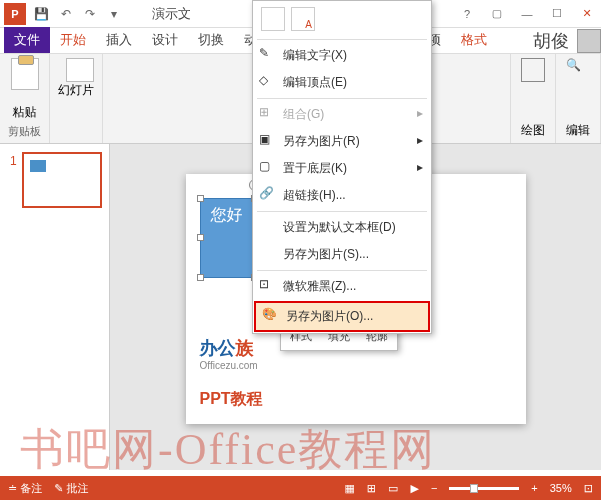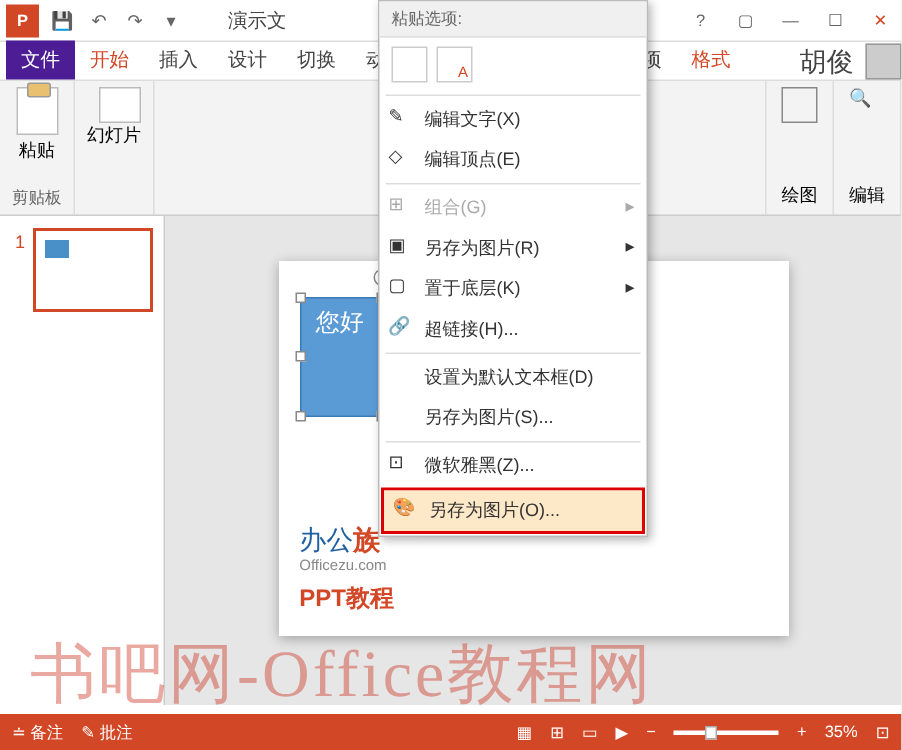--- a/index.html
+++ b/index.html
@@ -15,21 +15,21 @@
 .tabs{height:26px;background:#fff;display:flex;align-items:flex-end;padding-left:4px;border-bottom:1px solid #ddd}
 .tab{padding:4px 10px;font-size:13px;color:#444;cursor:pointer}
 .tab.file{background:#4c1d95;color:#fff}
 .tab.active{color:#d24726}
 .tab.format{color:#d24726}
 .avatar{width:24px;height:24px;background:#ccc;margin-left:4px;border:1px solid #999}
 .username{margin-left:auto;font-size:18px;color:#444;padding-right:4px}
 .ribbon{height:90px;background:#f3f3f3;border-bottom:1px solid #ccc;display:flex}
 .rgroup{border-right:1px solid #ddd;padding:4px 8px;display:flex;flex-direction:column;align-items:center;justify-content:space-between}
 .rgroup-label{font-size:11px;color:#666;margin-top:auto}
-.paste-btn{display:flex;flex-direction:column;align-items:center;gap:2px}
+.paste-btn{display:flex;flex-direction:column;align-items:center;gap:14px}
 .paste-icon{width:28px;height:32px;background:#fff;border:1px solid #bbb;position:relative}
 .paste-icon::before{content:"";position:absolute;top:-4px;left:6px;width:14px;height:8px;background:#e8c070;border:1px solid #999;border-radius:2px}
 .slide-btn{display:flex;flex-direction:column;align-items:flex-end}
 .slide-icon{width:28px;height:24px;background:#fff;border:1px solid #bbb}
 .font-group{flex:1;padding:4px}
 .font-row{display:flex;gap:2px;align-items:center;margin-bottom:4px}
 .font-select{height:22px;border:1px solid #bbb;background:#fff;padding:0 4px;font-size:12px;width:90px}
 .fbtn{width:22px;height:22px;border:1px solid transparent;display:flex;align-items:center;justify-content:center;font-size:13px;color:#444}
 .draw-group{padding:4px 10px}
 .draw-icon{width:24px;height:24px;border:1px solid #888;margin-bottom:2px}
@@ -41,24 +41,24 @@
 .canvas{flex:1;display:flex;align-items:flex-start;justify-content:center;padding-top:30px;position:relative}
 .slide{width:340px;height:250px;background:#fff;box-shadow:0 2px 8px rgba(0,0,0,0.3);position:relative}
 .shape{position:absolute;left:14px;top:24px;width:110px;height:80px;background:#5b9bd5;border:1px solid #3a7ab5}
 .shape-text{color:#fff;font-size:16px;padding:6px 10px}
 .handle{position:absolute;width:7px;height:7px;background:#fff;border:1px solid #888}
 .h-tl{left:-4px;top:-4px}.h-tr{right:-4px;top:-4px}.h-bl{left:-4px;bottom:-4px}.h-br{right:-4px;bottom:-4px}
 .h-t{left:50%;top:-4px;margin-left:-4px}.h-b{left:50%;bottom:-4px;margin-left:-4px}
 .h-l{left:-4px;top:50%;margin-top:-4px}.h-r{right:-4px;top:50%;margin-top:-4px}
 .rotate{position:absolute;left:50%;top:-20px;margin-left:-6px;width:12px;height:12px;border:1px solid #888;border-radius:50%;background:#fff}
 .logo{position:absolute;left:14px;bottom:14px;font-size:14px}
-.logo-b{color:#2060a0;font-weight:normal;font-size:18px}
+.logo-b{color:#2060a0;font-weight:bold;font-size:18px}
 .logo-o{color:#d24726;font-weight:bold;font-size:18px}
 .logo-sub{color:#888;font-size:10px}
-.logo-ppt{color:#d24726;font-weight:bold;font-size:16px;margin-top:6px}
+.logo-ppt{color:#d24726;font-weight:bold;font-size:16px;margin-top:18px}
 .ctxmenu{position:absolute;left:252px;top:0;width:180px;background:#fff;border:1px solid #bbb;box-shadow:2px 2px 6px rgba(0,0,0,0.3);z-index:100}
 .ctx-header{padding:4px 8px;background:#f0f0f0;color:#666;font-size:11px;border-bottom:1px solid #ddd}
 .ctx-paste-opts{padding:6px 8px;display:flex;gap:6px}
 .ctx-paste-opt{width:24px;height:24px;border:1px solid #ccc;background:#fff}
 .ctx-item{padding:5px 8px 5px 30px;font-size:12px;color:#333;position:relative;cursor:pointer}
 .ctx-item.disabled{color:#aaa}
 .ctx-sep{height:1px;background:#ddd;margin:2px 4px}
 .ctx-icon{position:absolute;left:6px;top:4px;width:16px;height:16px}
 .ctx-highlight{border:2px solid #d00;margin:1px}
 .ctx-highlight .ctx-item{background:#fde8c8}
@@ -182,21 +182,20 @@
       <div class="logo">
         <div><span class="logo-b">办公</span><span class="logo-o">族</span></div>
         <div class="logo-sub">Officezu.com</div>
         <div class="logo-ppt">PPT教程</div>
       </div>
     </div>
   </div>
 </div>
 
 <div class="ctxmenu">
-  <div class="ctx-header">粘贴选项:</div>
   <div class="ctx-paste-opts">
     <div class="ctx-paste-opt"></div>
     <div class="ctx-paste-opt" style="position:relative">
         <span style="position:absolute;right:2px;bottom:0;font-size:10px;color:#d24726">A</span>
       </div>
   </div>
   <div class="ctx-sep"></div>
   <div class="ctx-item"><span class="ctx-icon">✎</span><span>编辑文字(X)</span></div>
   <div class="ctx-item"><span class="ctx-icon">◇</span><span>编辑顶点(E)</span></div>
   <div class="ctx-sep"></div>

